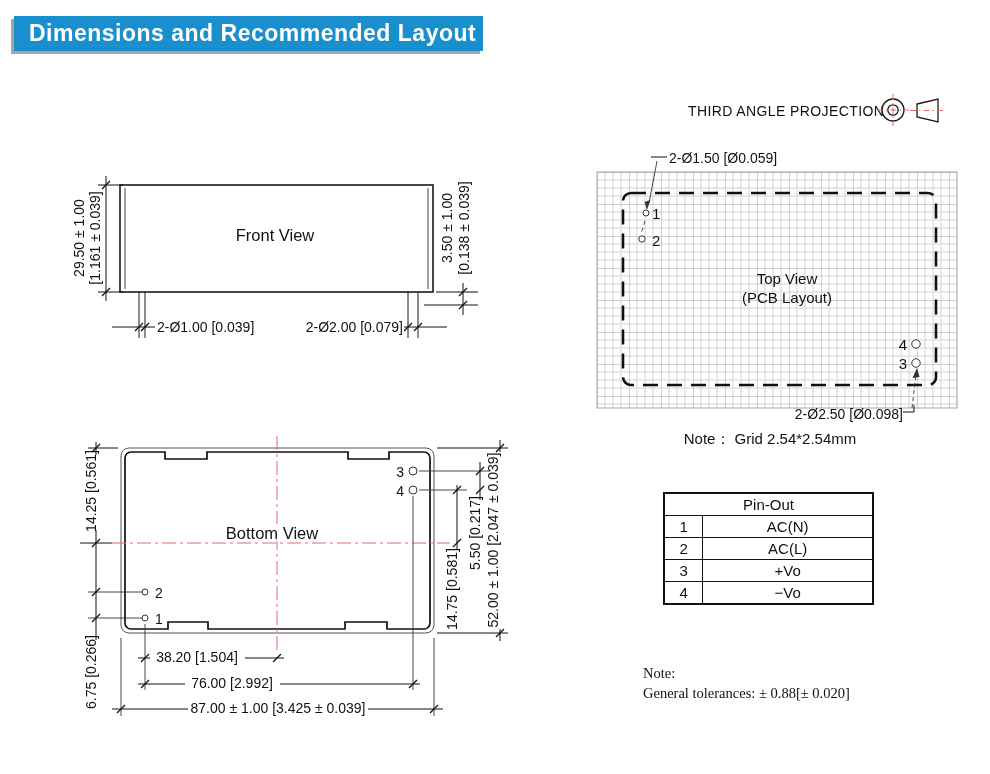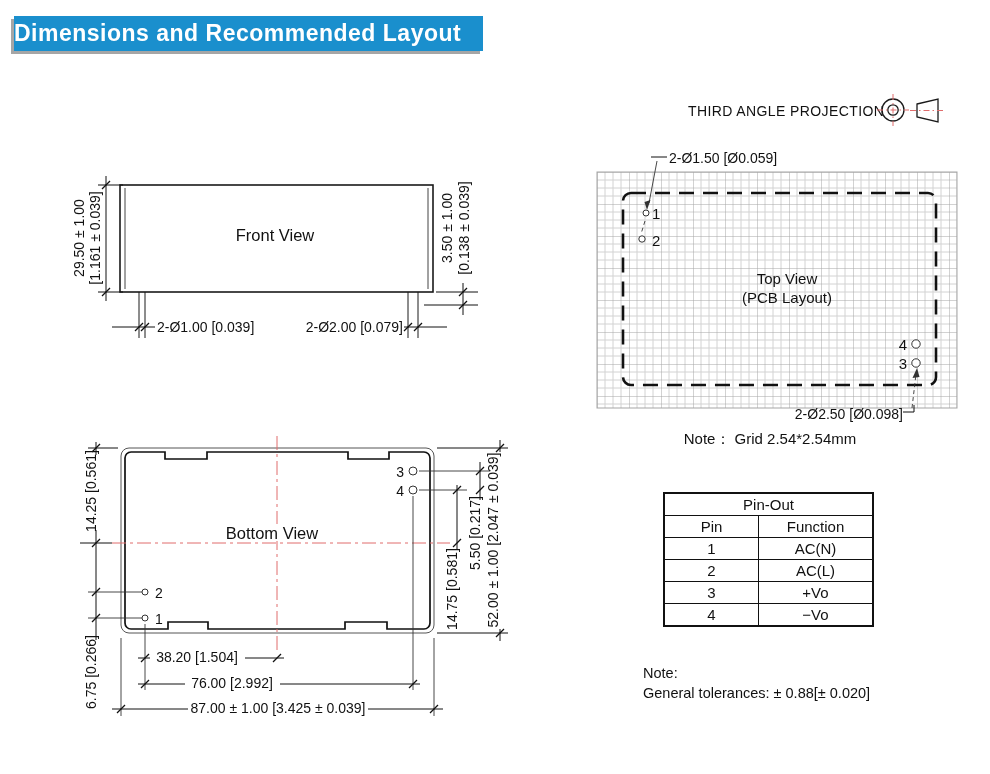--- a/index.html
+++ b/index.html
@@ -1,33 +1,33 @@
 <!DOCTYPE html>
 <html><head>
 <meta charset="utf-8">
 <style>
   html,body{margin:0;padding:0;background:#ffffff;}
   .canvas{position:relative;width:990px;height:774px;background:#ffffff;overflow:hidden;
           font-family:"Liberation Sans",sans-serif;}
   .title-bar{position:absolute;left:14px;top:16px;width:469px;height:35px;
              background:#1a8fcd;box-shadow:-3px 3px 0 0 #a6a6a6;}
-  .title-bar span{display:block;line-height:35px;color:#ffffff;
+  .title-bar span{display:block;line-height:35px;padding-left:15px;color:#ffffff;
                   font-size:23px;font-weight:bold;letter-spacing:0.5px;}
   svg.drawing{position:absolute;left:0;top:0;}
   svg text{font-family:"Liberation Sans",sans-serif;fill:#111;}
   .t14{font-size:14px;}
   .t15{font-size:15px;}
   .t16{font-size:16.5px;}
   .pinout{position:absolute;left:663px;top:492px;width:211px;
           border-collapse:collapse;font-size:15px;color:#111;}
   .pinout td{border:1px solid #111;text-align:center;height:21px;padding:0;}
   .pinout{border:2px solid #111;}
   .pinout td{border:1px solid #111;margin-left:28px;}
   .pinout tr td[colspan]{height:21px;}
-  .notes{position:absolute;left:643px;top:664px;font-size:14.5px;color:#111;line-height:19.5px;}
+  .notes{position:absolute;left:643px;top:664px;font-size:14.5px;color:#111;line-height:19.5px;font-family:Liberation Serif, serif;}
 </style>
 </head>
 <body>
 
 <div class="canvas">
 
   <div class="title-bar">
     <span>Dimensions and Recommended Layout</span>
   </div>
 
@@ -201,24 +201,20 @@
       </g>
     </g>
   </svg>
 
   <table class="pinout">
     <tbody>
         <tr>
       <td colspan="2">Pin-Out</td>
     </tr>
     <tr>
-      <td style="width:93px">Pin</td>
-      <td>Function</td>
-    </tr>
-    <tr>
       <td>1</td>
       <td>AC(N)</td>
     </tr>
     <tr>
       <td>2</td>
       <td>AC(L)</td>
     </tr>
     <tr>
       <td>3</td>
       <td>+Vo</td>

